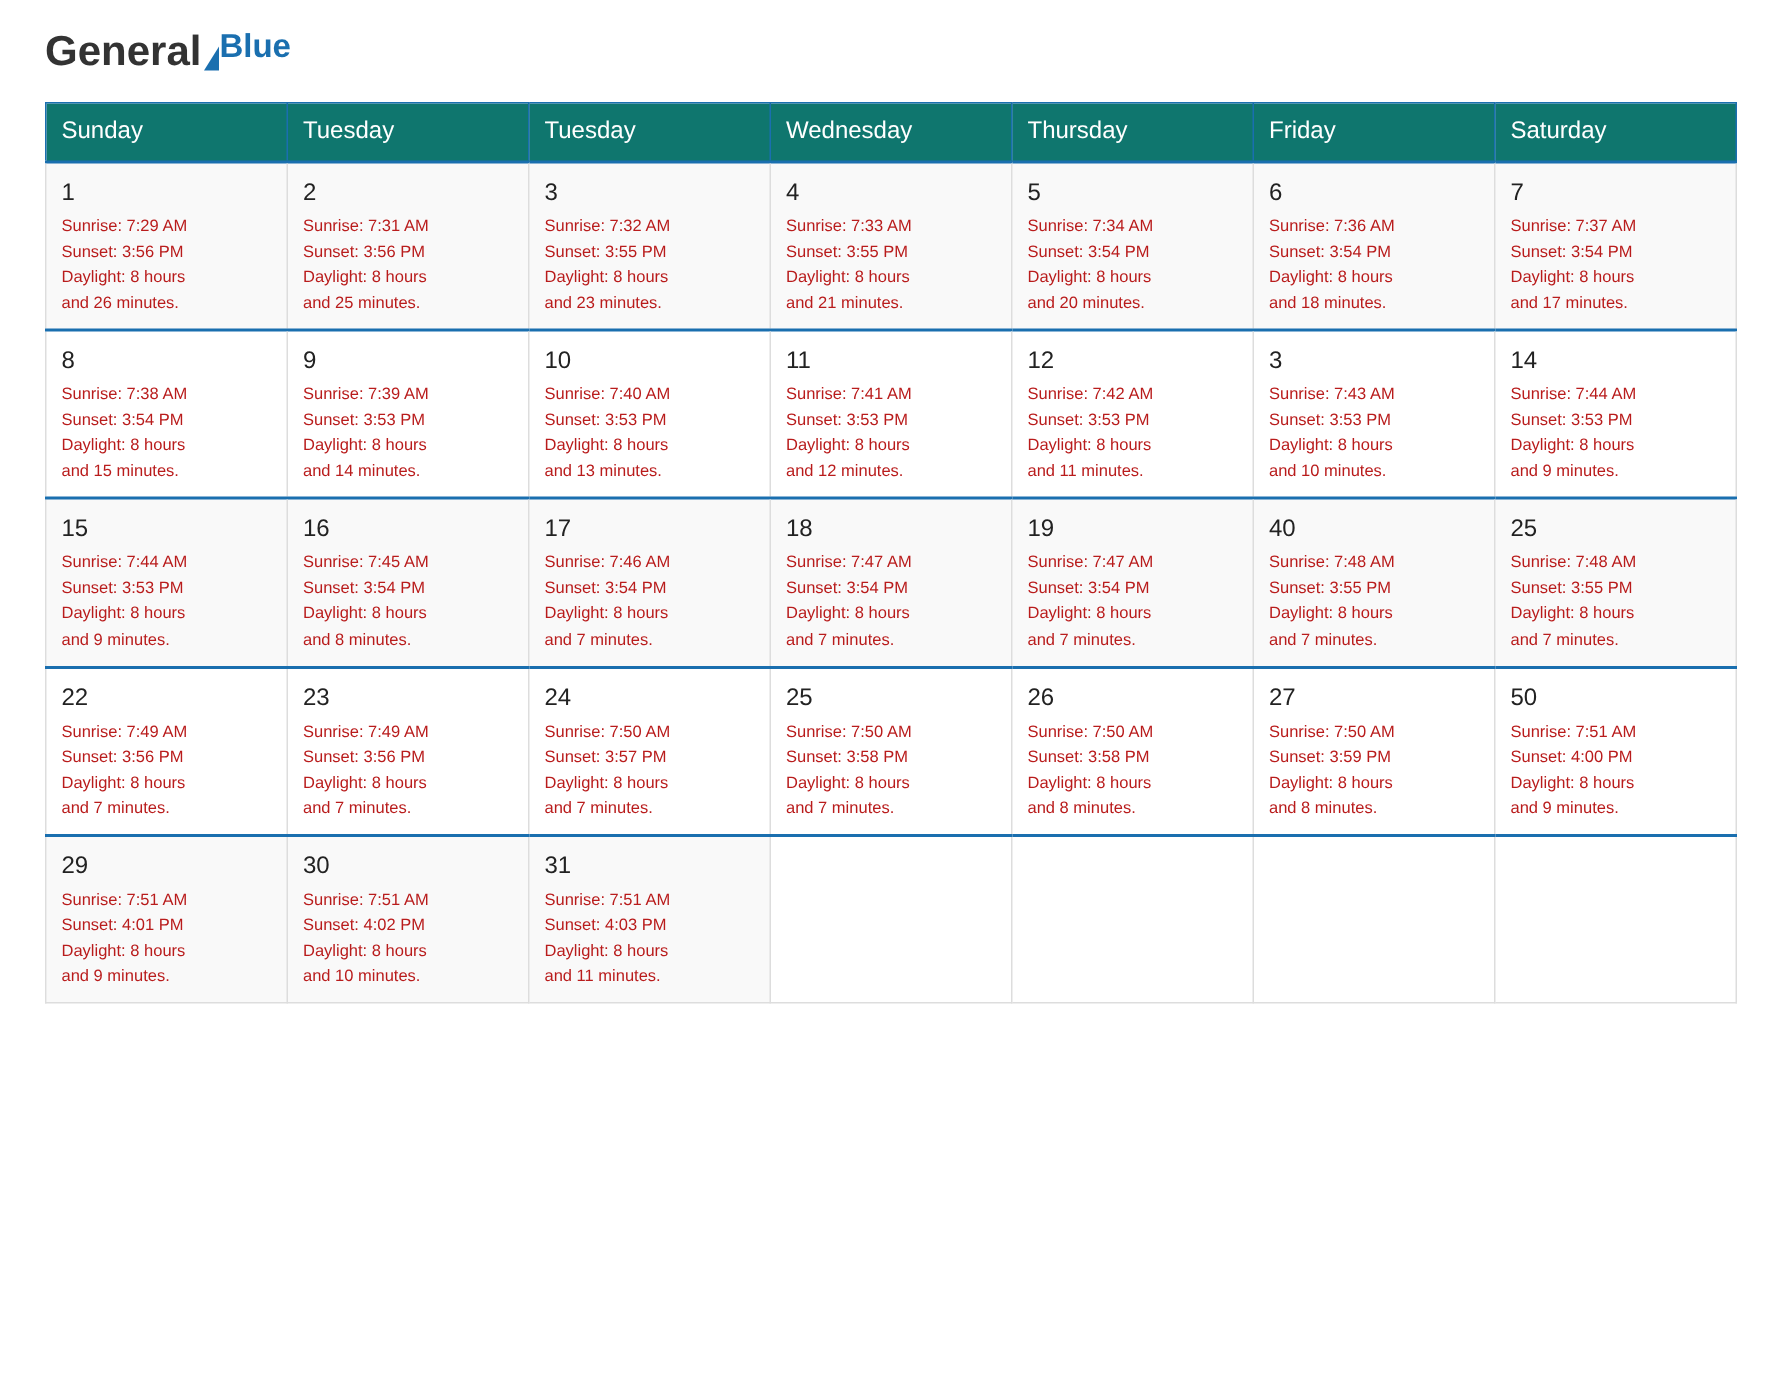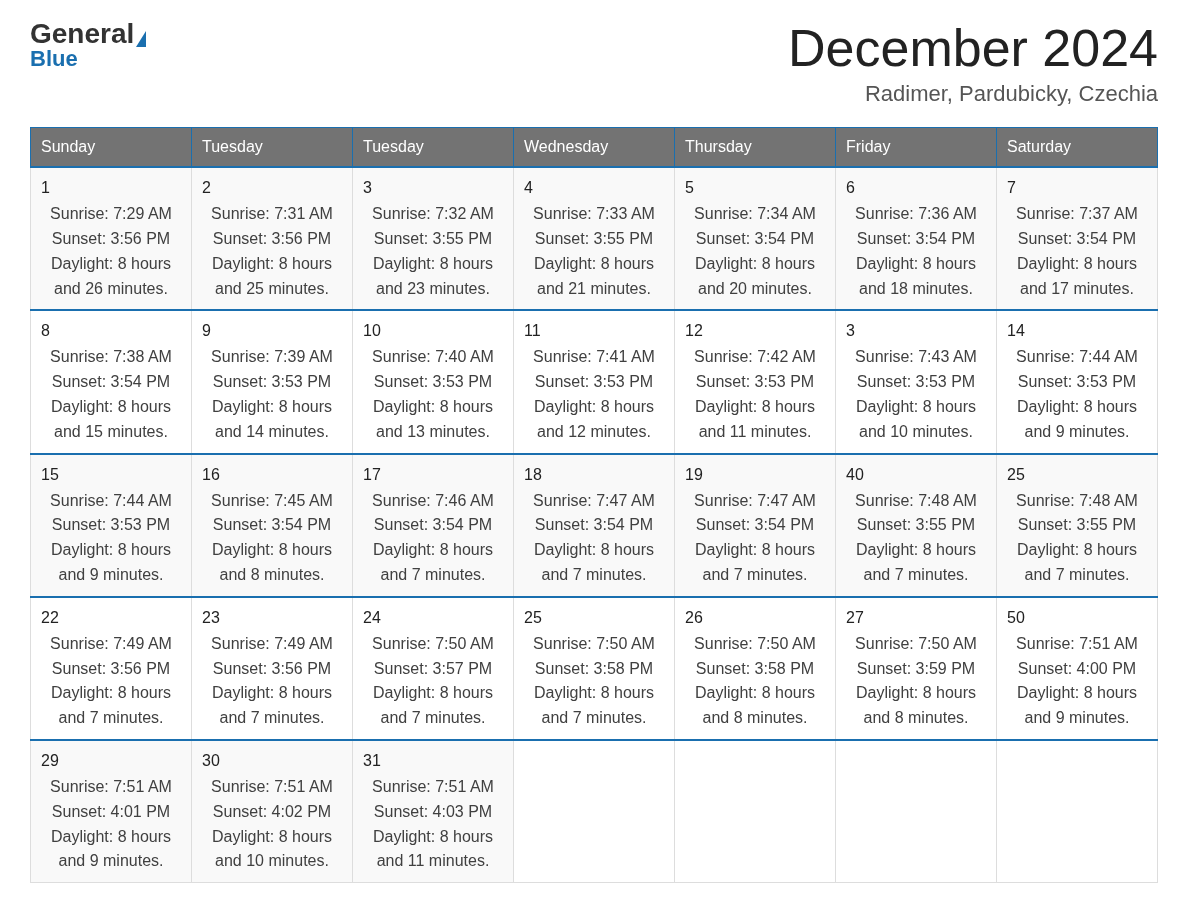--- a/index.html
+++ b/index.html
@@ -12,21 +12,21 @@
       padding: 20px 30px;
     }
     .header {
       display: flex;
       justify-content: space-between;
       align-items: flex-start;
       margin-bottom: 20px;
     }
     .logo {
       display: flex;
-      flex-direction: column;
+      flex-direction: row;
       align-items: flex-start;
       justify-content: space-between;
     }
     .logo-general {
       font-size: 28px;
       font-weight: bold;
       color: #333;
       line-height: 1;
     }
     .logo-blue {
@@ -57,21 +57,21 @@
       font-size: 22px;
       color: #555;
       margin-top: 4px;
     }
     .calendar-table {
       width: 100%;
       border-collapse: collapse;
       table-layout: fixed;
     }
     .calendar-table thead tr th {
-      background-color: #737373;
+      background-color: #0f766e;
       color: #fff;
       font-size: 16px;
       font-weight: normal;
       padding: 10px 10px;
       text-align: left;
       border: 1px solid #1a6faf;
     }
     .calendar-table tbody tr td {
       vertical-align: top;
       padding: 8px 10px;
@@ -88,24 +88,23 @@
       background: #fff;
     }
     .day-number {
       font-size: 16px;
       font-weight: normal;
       color: #222;
       display: block;
       margin-bottom: 2px;
     }
     .day-info {
-      font-size: 16px;
-      color: #404040;
+      font-size: 11px;
+      color: #b91c1c;
       line-height: 1.55;
-      text-align: center;
     }
     .empty-cell {
       background: #fff !important;
     }
     
     .calendar-table tbody tr td {
       border-top: 2px solid #1a6faf;
       border-bottom: 1px solid #ddd;
       border-left: 1px solid #ddd;
       border-right: 1px solid #ddd;
@@ -117,24 +116,20 @@
 
 <div class="header">
   <div class="logo">
     <div>
       <span class="logo-general">General</span><span class="logo-triangle"></span>
     </div>
     <div>
       <span class="logo-blue">Blue</span>
     </div>
   </div>
-  <div class="title-block">
-    <div class="month-title">December 2024</div>
-    <div class="location-title">Radimer, Pardubicky, Czechia</div>
-  </div>
 </div>
 
 <table class="calendar-table">
   <thead>
     <tr>
     <th>Sunday</th>
         <th>Tuesday</th>
         <th>Tuesday</th>
         <th>Wednesday</th>
         <th>Thursday</th>

